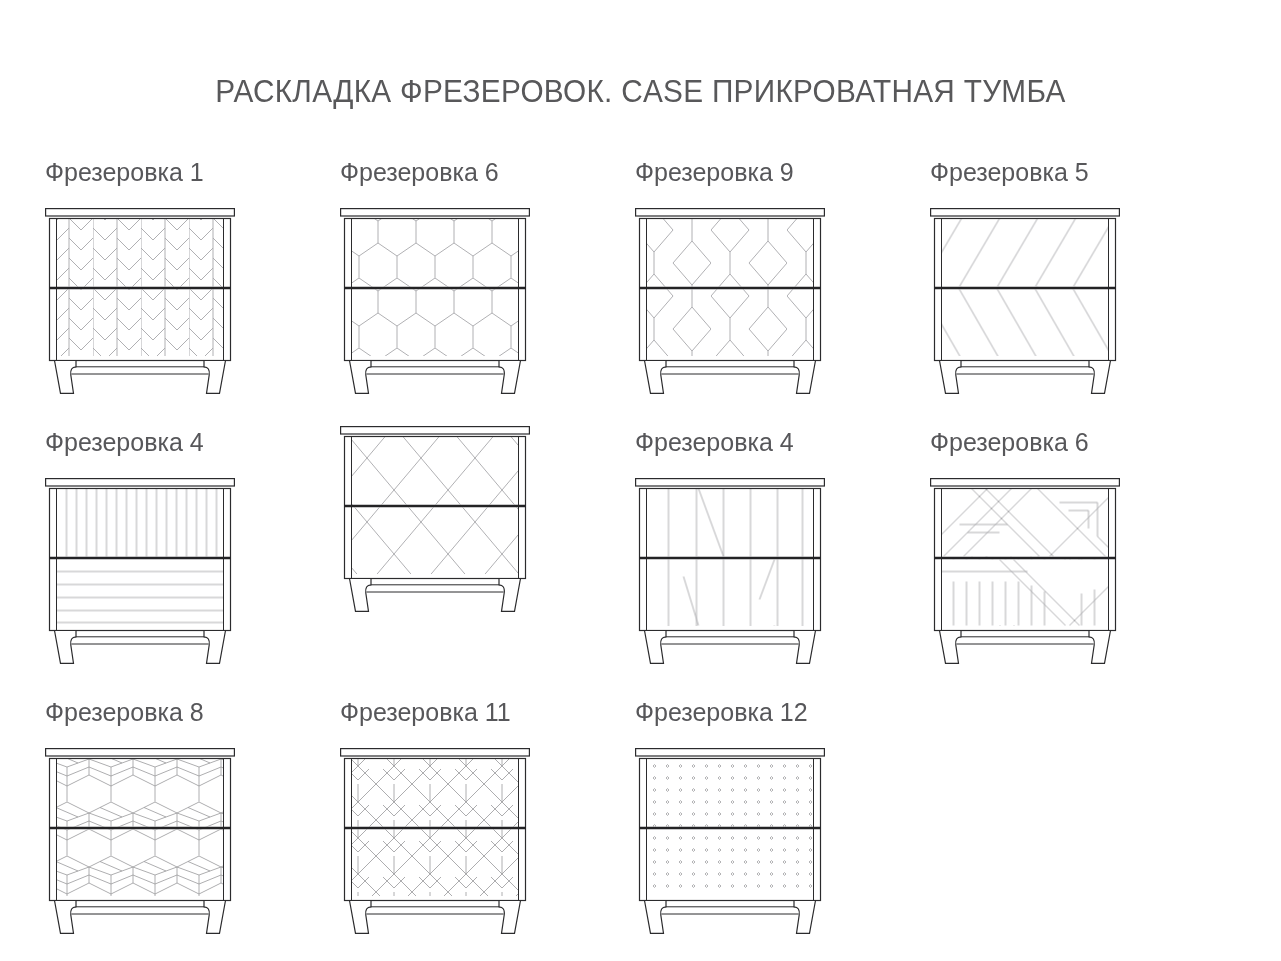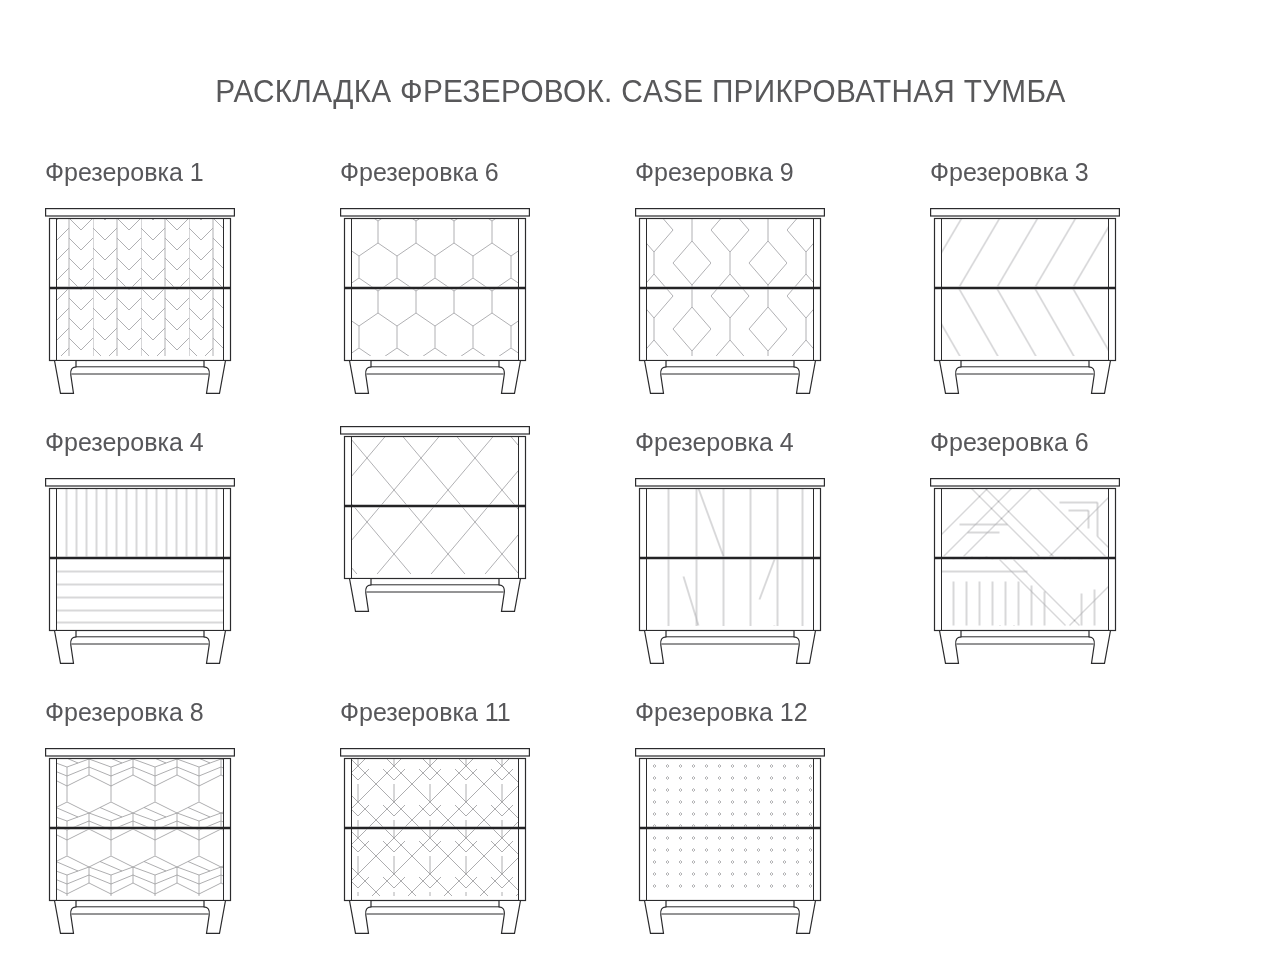--- a/index.html
+++ b/index.html
@@ -210,21 +210,21 @@
     <line class="thin" x1="11.5" y1="10.5" x2="11.5" y2="152.5"></line>
     <line class="thin" x1="178.5" y1="10.5" x2="178.5" y2="152.5"></line>
     <line class="divider" x1="4.5" y1="80" x2="185.5" y2="80"></line>
 
     <path class="thin" d="M27.5,158.8 H162.5 M26.5,166 H163.5"></path>
     <path class="leg" d="M9.5,152.5 L15.5,185.4 L28.5,185.4 L25.8,167 Q24.8,159.2 31,158.8 L31,152.5 Z"></path>
     <path class="leg" d="M180.5,152.5 L174.5,185.4 L161.5,185.4 L164.2,167 Q165.2,159.2 159,158.8 L159,152.5 Z"></path>
   </svg>
 </div>
     <div class="cell">
-      <div class="cab-label">Фрезеровка 3</div>
+      <div class="cab-label">Фрезеровка 5</div>
   <svg viewBox="0 0 190 186" width="190" height="186">
 
     <rect class="frame" x="0.6" y="0.6" width="188.8" height="7.4"></rect>
 
     <rect x="11.5" y="10.5" width="167" height="68" fill="url(#pat4t)"></rect>
     <rect x="11.5" y="81.5" width="167" height="66.5" fill="url(#pat4b)"></rect>
 
     <rect class="frame" x="4.5" y="10.5" width="181" height="142"></rect>
     <line class="thin" x1="11.5" y1="10.5" x2="11.5" y2="152.5"></line>
     <line class="thin" x1="178.5" y1="10.5" x2="178.5" y2="152.5"></line>

